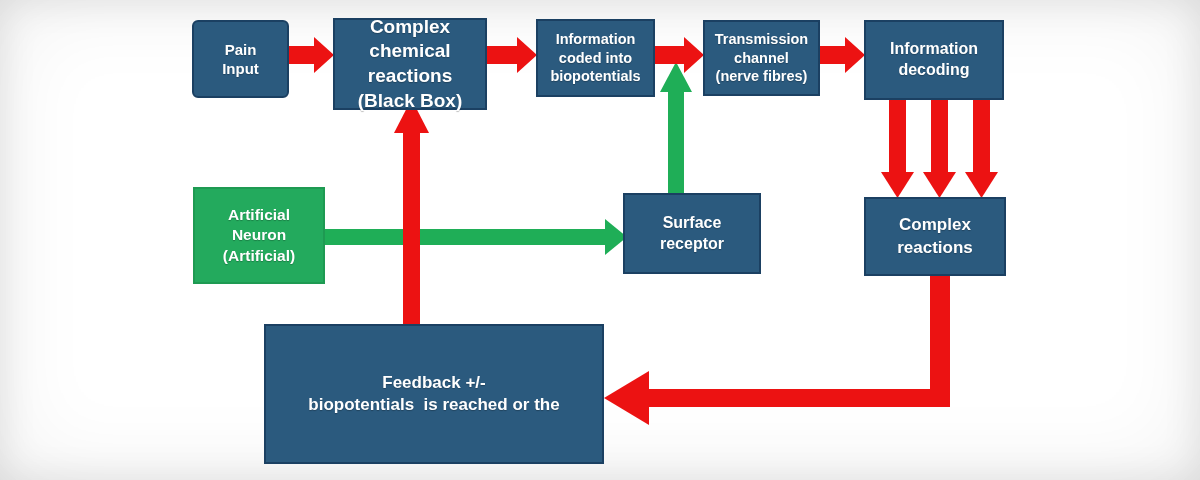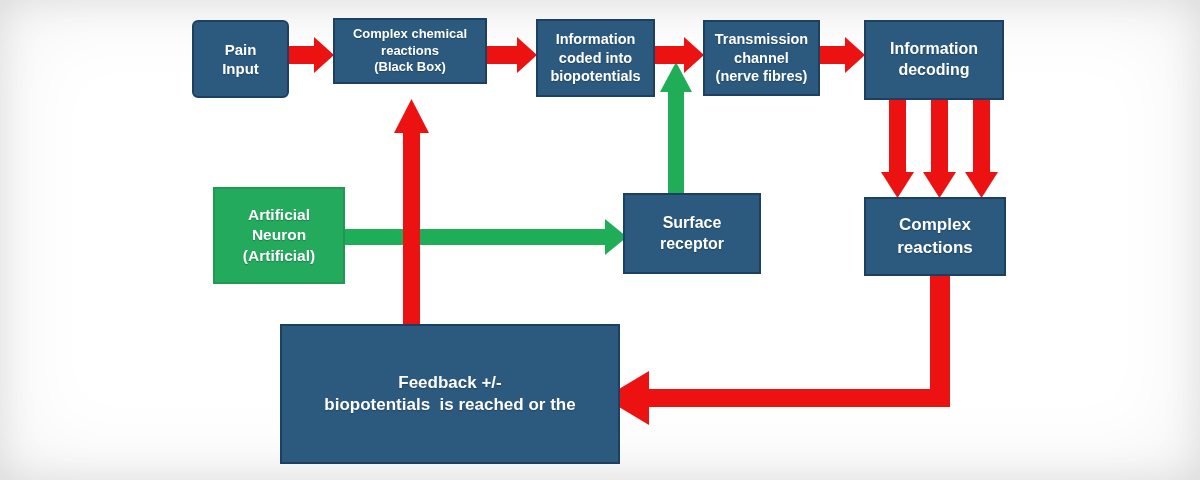--- a/index.html
+++ b/index.html
@@ -24,42 +24,41 @@
     text-shadow:0 1px 1px rgba(0,0,0,0.25);
   }
   .node .line{white-space:pre-wrap;}
   .blue{
     background:var(--blue-fill,#2b5a7e);
     border:2px solid var(--blue-border,#1b4062);
   }
   .greenbox{
     background:var(--green-fill,#23aa5d);
     border:2px solid var(--green-border,#1e9a52);
-    margin-left:20px;
   }
   .arrow{position:absolute;}
   .red-part{background:var(--red,#ec1212);z-index:3;}
   .green-part{background:var(--green-arrow,#1fae57);z-index:2;}
   .head-right{clip-path:polygon(0 0,100% 50%,0 100%);}
   .head-left{clip-path:polygon(100% 0,0 50%,100% 100%);}
   .head-up{clip-path:polygon(50% 0,100% 100%,0 100%);}
   .head-down{clip-path:polygon(0 0,100% 0,50% 100%);}
 
   
   #n-pain{left:192px;top:20px;width:97px;height:78px;border-radius:6px;}
-  #n-blackbox{left:333px;top:18px;width:154px;height:66px;font-size:13px;}
+  #n-blackbox{left:333px;top:18px;width:154px;height:92px;font-size:19px;}
   #n-bio{left:536px;top:19px;width:119px;height:78px;font-size:14.5px;}
   #n-trans{left:703px;top:20px;width:117px;height:76px;font-size:14.5px;}
   #n-decode{left:864px;top:20px;width:140px;height:80px;font-size:16px;}
   
   #n-neuron{left:193px;top:187px;width:132px;height:97px;font-size:15.5px;}
   #n-receptor{left:623px;top:193px;width:138px;height:81px;font-size:16px;}
   #n-complex{left:864px;top:197px;width:142px;height:79px;font-size:17px;}
   
-  #n-feedback{left:264px;top:324px;width:340px;height:140px;font-size:17px;margin-left:16px;}
+  #n-feedback{left:264px;top:324px;width:340px;height:140px;font-size:17px;}
 
   
   #a1s{left:288px;top:46px;width:26px;height:18px;}
   #a1h{left:314px;top:37px;width:20px;height:36px;}
   #a2s{left:487px;top:46px;width:30px;height:18px;}
   #a2h{left:517px;top:37px;width:20px;height:36px;}
   #a3s{left:655px;top:46px;width:29px;height:18px;}
   #a3h{left:684px;top:37px;width:20px;height:36px;}
   #a4s{left:820px;top:46px;width:25px;height:18px;}
   #a4h{left:845px;top:37px;width:20px;height:36px;}

